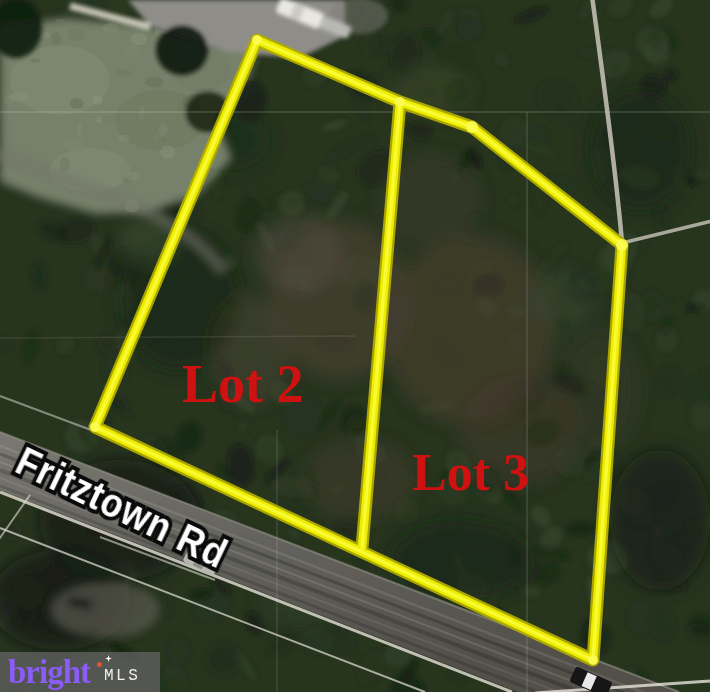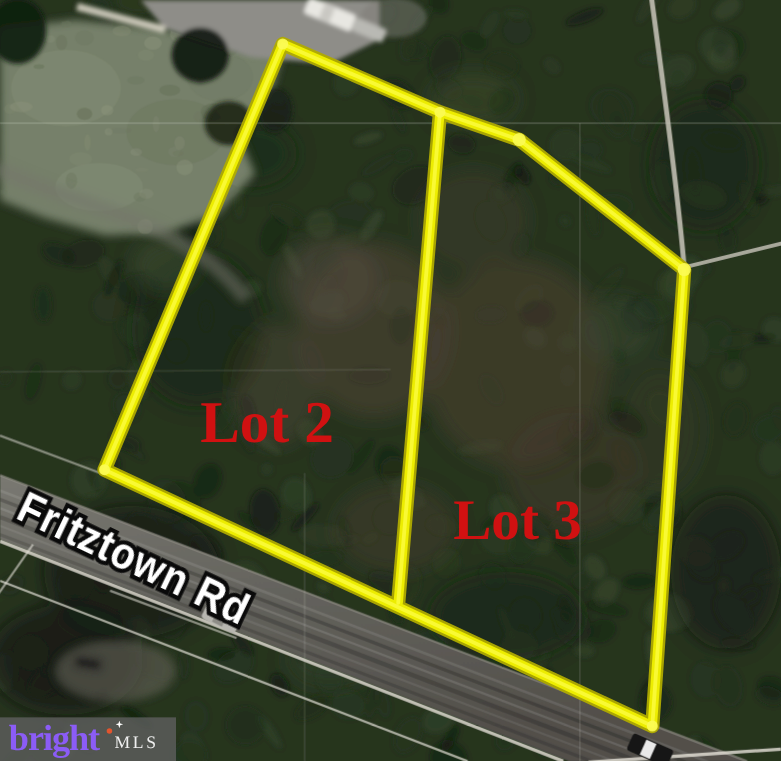--- a/index.html
+++ b/index.html
@@ -13,21 +13,21 @@
     position:absolute;left:0;top:652px;width:160px;height:40px;
     background:rgba(96,96,96,0.78);
     display:flex;align-items:center;
   }
   .wm-brand{
     font-family:"Liberation Serif",serif;font-weight:bold;
     font-size:33px;color:#8b5cf6;letter-spacing:-1px;
     margin-left:8px;line-height:40px;
   }
   .wm-suffix{
-    font-family:Liberation Serif, serif;font-size:16px;color:#efefef;
+    font-family:Liberation Mono, monospace;font-size:16px;color:#efefef;
     letter-spacing:2.5px;margin-left:14px;margin-top:8px;
   }
   .spark-dot{
     position:absolute;left:97px;top:10px;width:5px;height:5px;
     border-radius:50%;background:#e2552e;
   }
   .spark-star{
     position:absolute;left:105px;top:3px;width:7px;height:7px;background:#ffffff;
     clip-path:polygon(50% 0,62% 38%,100% 50%,62% 62%,50% 100%,38% 62%,0 50%,38% 38%);
   }

